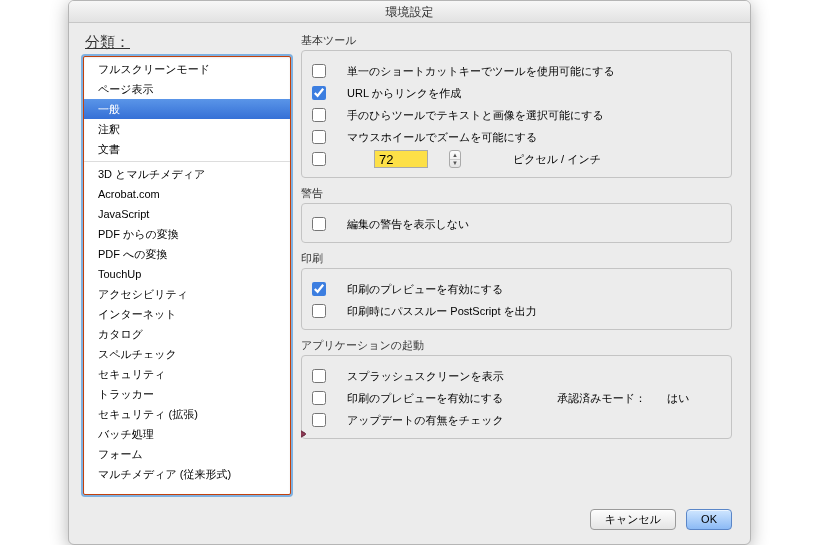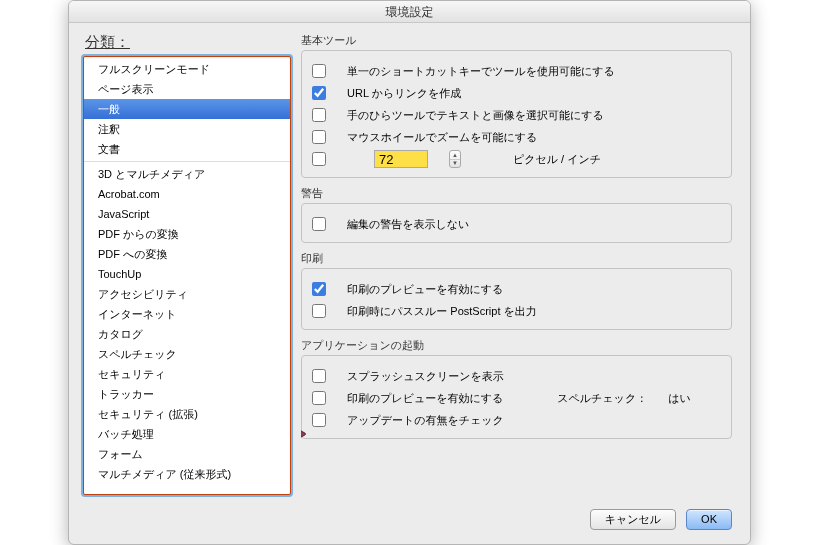--- a/index.html
+++ b/index.html
@@ -266,21 +266,21 @@
         <div class="group-title">アプリケーションの起動</div>
         <div class="group-box" id="startup-box">
             <div class="row">
               <input type="checkbox" style="">
               <span>スプラッシュスクリーンを表示</span>
             </div>
             <div class="row">
               <input type="checkbox" style="">
               <span>印刷のプレビューを有効にする</span>
               <span style="width: 12px;"></span>
-              <span>スペルチェック：</span>
+              <span>承認済みモード：</span>
               <span> はい</span>
             </div>
             <div class="row">
               <input type="checkbox" style="">
               <span>アップデートの有無をチェック</span>
             </div>
           </div>
       </div>
 
       <svg class="pointer" style="left:-26px; top:388px;" viewBox="0 0 32 26">

